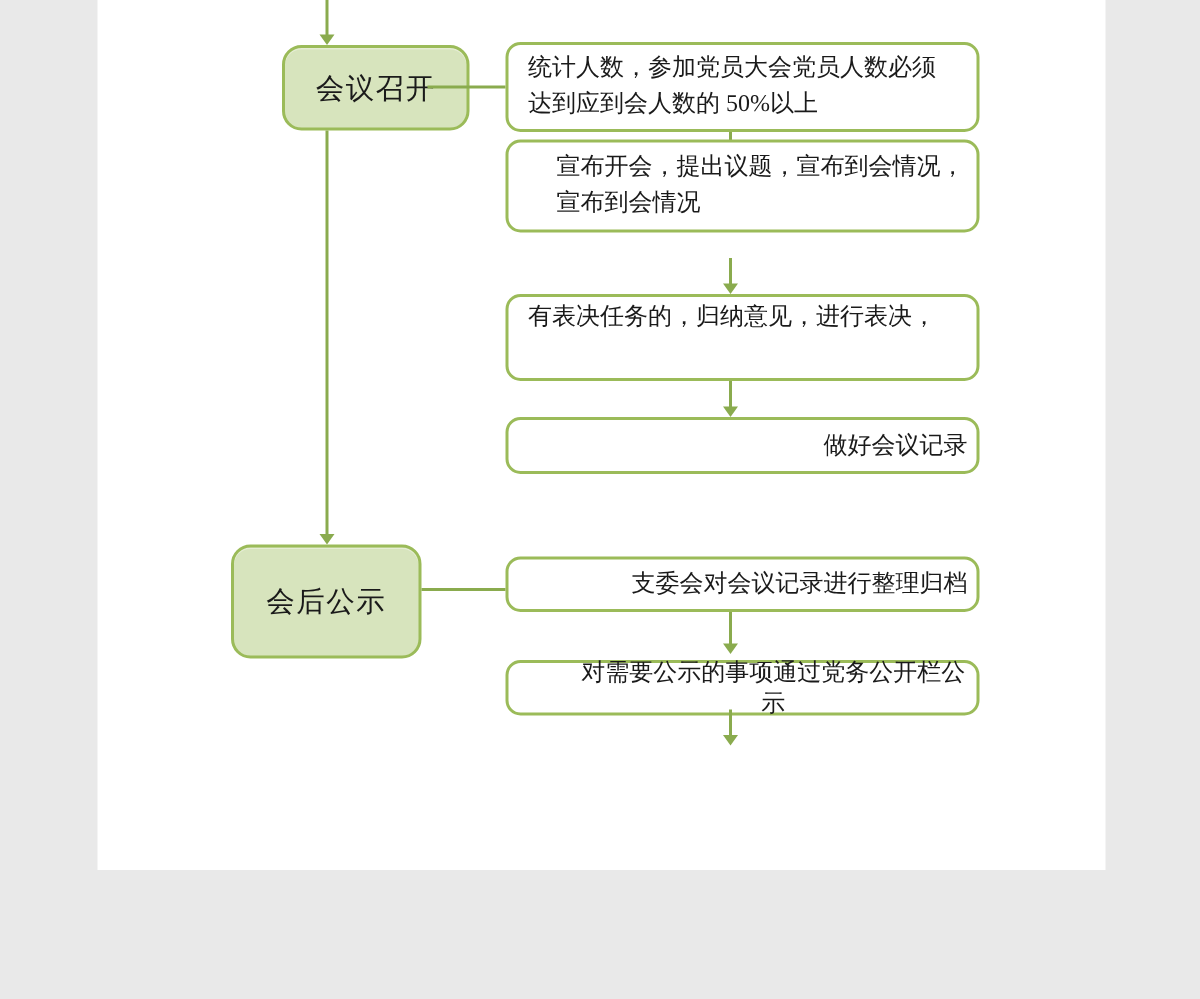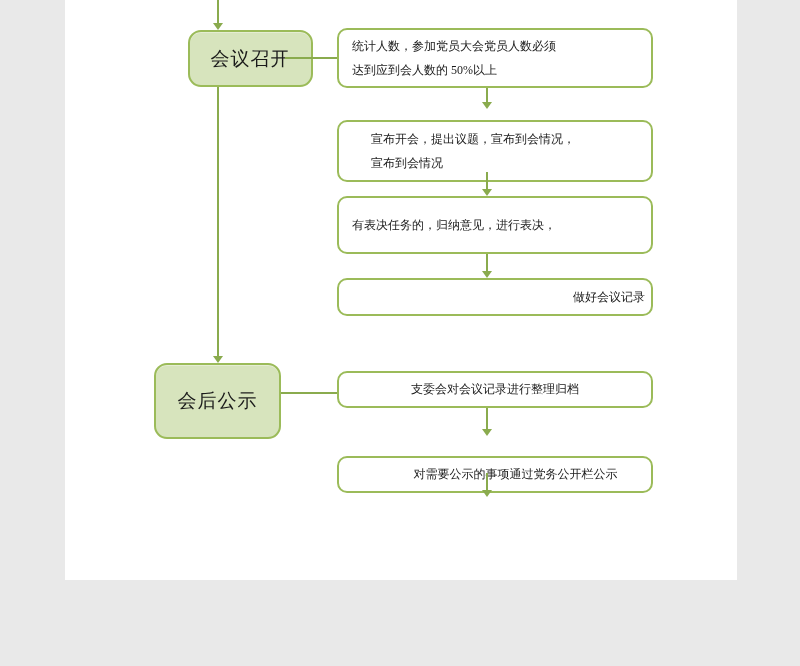--- a/index.html
+++ b/index.html
@@ -31,21 +31,21 @@
     border-radius:13px;
     display:flex;align-items:center;justify-content:center;
     font-size:19px;letter-spacing:1px;
     box-shadow:inset 0 1px 0 rgba(255,255,255,.35);
   }
   .step-node{
     position:absolute;
     background:var(--page);
     border:2px solid var(--node-border);
     border-radius:10px;
-    font-size:12px;
+    font-size:16px;
     left:272px;width:316px;
   }
   .step-node.multiline{
     display:flex;flex-direction:column;justify-content:center;
     padding:2px 8px 2px 13px;
     line-height:24px;
   }
   .step-node.centered{
     display:flex;align-items:center;justify-content:center;
     text-align:center;
@@ -77,56 +77,56 @@
   <div class="hline" style="left:220px;top:57px;width:52px;"></div>
 
   <div class="step-node multiline" style="top:28px;height:60px;">
     <span class="ln">统计人数，参加党员大会党员人数必须</span>
     <span class="ln">达到应到会人数的 50%以上</span>
   </div>
 
   <div class="vline" style="left:421px;top:88px;height:15px;"></div>
   <div class="arrowhead" style="left:417px;top:102px;"></div>
 
-  <div class="step-node multiline" style="top:120px;height:62px;padding-left:32px;">
+  <div class="step-node multiline" style="top:93px;height:62px;padding-left:32px;">
     <span class="ln">宣布开会，提出议题，宣布到会情况，</span>
     <span class="ln">宣布到会情况</span>
   </div>
 
   <div class="vline" style="left:421px;top:172px;height:18px;"></div>
   <div class="arrowhead" style="left:417px;top:189px;"></div>
 
-  <div class="step-node multiline" style="top:196px;height:58px;">
+  <div class="step-node multiline" style="top:196px;height:58px;justify-content:space-between;">
     <span class="ln">有表决任务的，归纳意见，进行表决，</span>
   </div>
 
   <div class="vline" style="left:421px;top:254px;height:18px;"></div>
   <div class="arrowhead" style="left:417px;top:271px;"></div>
 
   <div class="step-node centered" style="top:278px;height:38px;justify-content:flex-end;">
     <span>做好会议记录</span>
   </div>
 
   <div class="vline" style="left:152px;top:87px;height:270px;"></div>
   <div class="arrowhead" style="left:148px;top:356px;"></div>
 
   <div class="stage-node" style="left:89px;top:363px;width:127px;height:76px;">
     <span>会后公示</span>
   </div>
 
   <div class="hline" style="left:216px;top:392px;width:56px;"></div>
 
-  <div class="step-node centered" style="top:371px;height:37px;">
+  <div class="step-node centered" style="top:371px;height:37px;justify-content:flex-end;">
     <span>支委会对会议记录进行整理归档</span>
   </div>
 
   <div class="vline" style="left:421px;top:408px;height:22px;"></div>
   <div class="arrowhead" style="left:417px;top:429px;"></div>
 
-  <div class="step-node centered" style="top:456px;height:37px;padding-left:47px;">
+  <div class="step-node centered" style="top:440px;height:37px;padding-left:47px;">
     <span>对需要公示的事项通过党务公开栏公示</span>
   </div>
 
   <div class="vline" style="left:421px;top:473px;height:18px;"></div>
   <div class="arrowhead" style="left:417px;top:490px;"></div>
 
 
 </div>
 
 </body></html>

